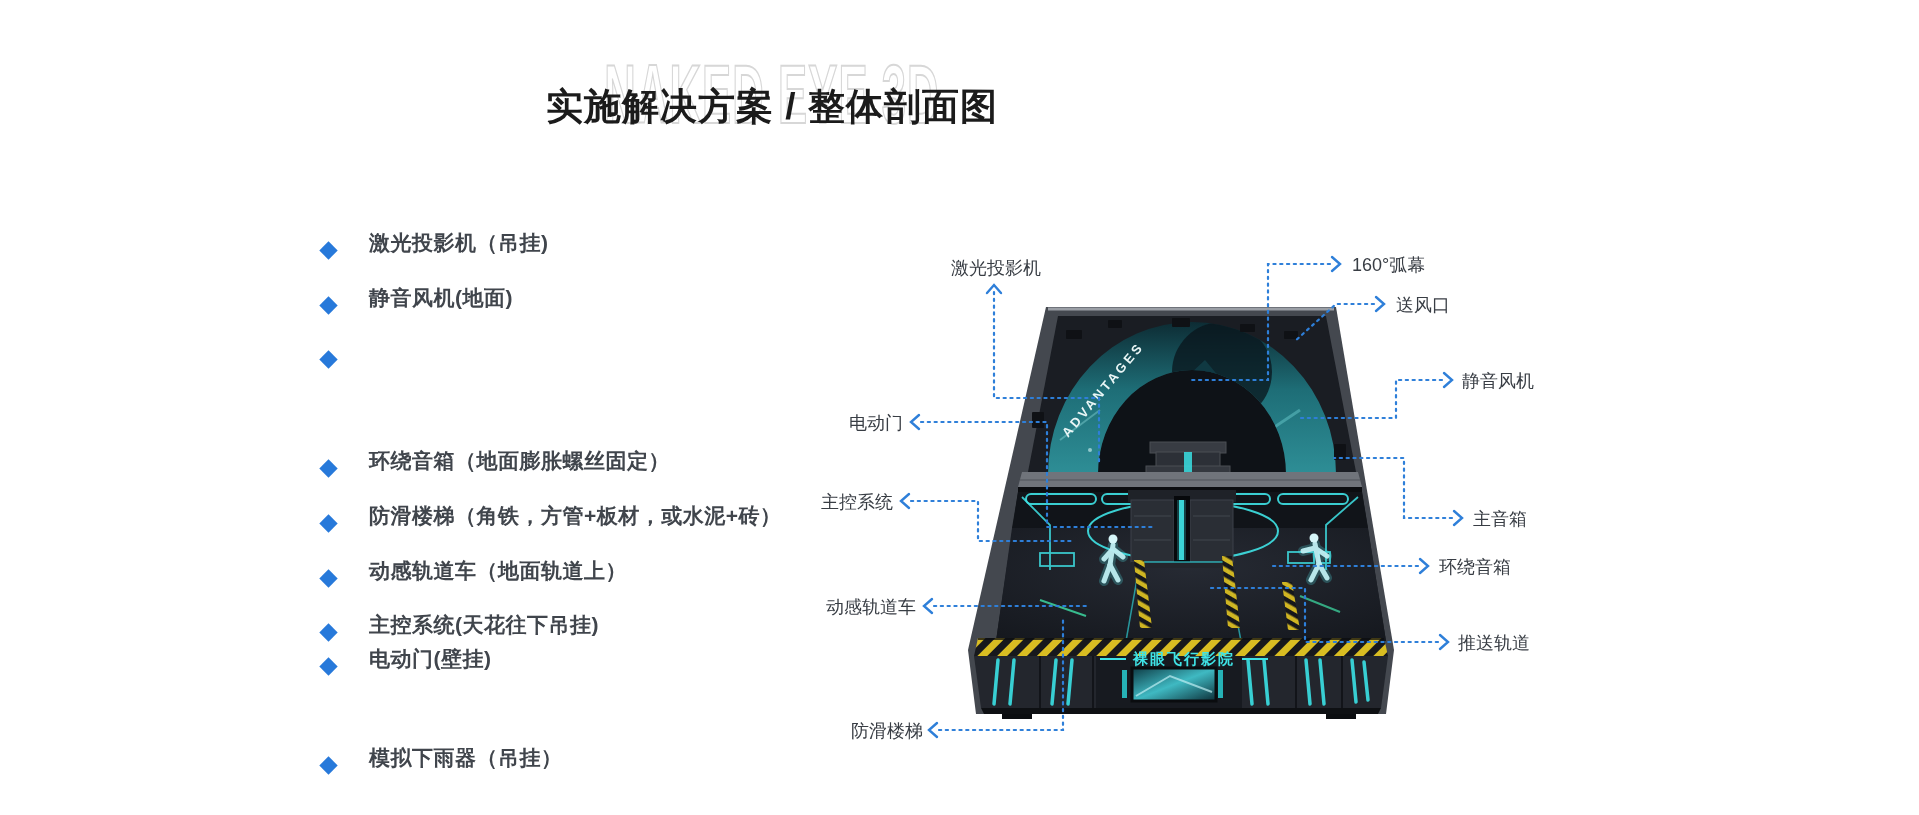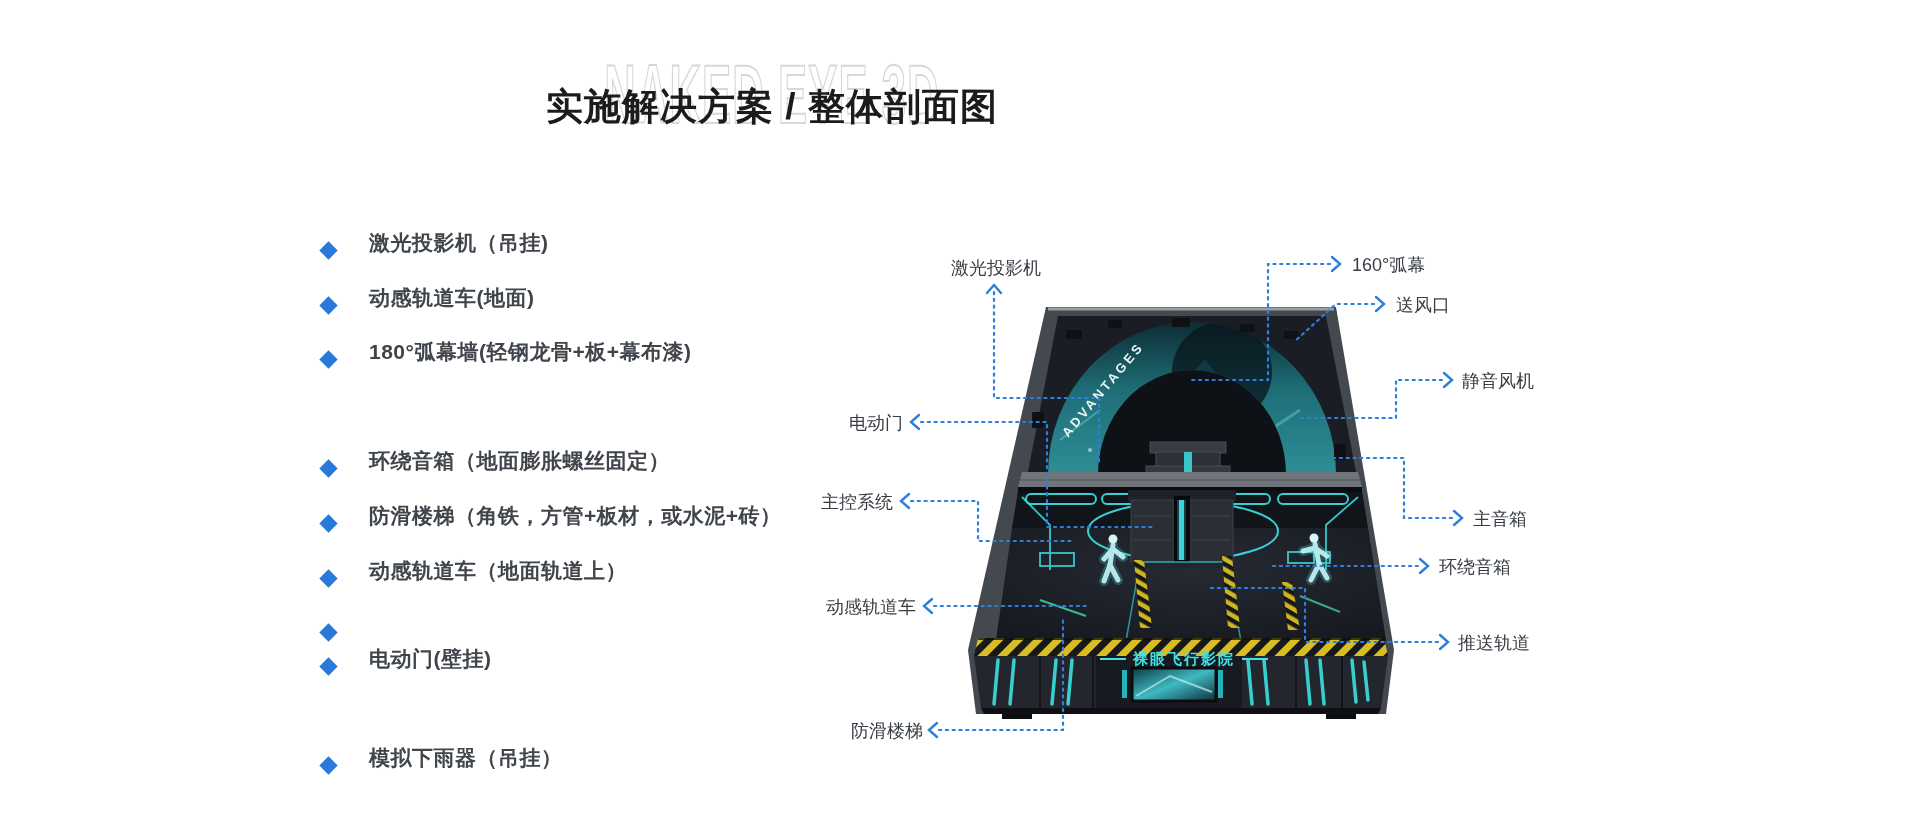--- a/index.html
+++ b/index.html
@@ -25,40 +25,40 @@
 
   <div class="wm">NAKED EYE 3D</div>
   <div class="title">实施解决方案 / 整体剖面图</div>
 
   <div class="feat" style="top:227px">
       <i class="diamond"></i>
       <span>激光投影机（吊挂)</span>
     </div>
   <div class="feat" style="top:282px">
       <i class="diamond"></i>
-      <span>动感轨道车(地面)</span>
+      <span>静音风机(地面)</span>
     </div>
   <div class="feat" style="top:336px">
       <i class="diamond"></i>
-      <span>180°弧幕墙(轻钢龙骨+板+幕布漆)</span>
     </div>
   <div class="feat" style="top:445px">
       <i class="diamond"></i>
       <span>环绕音箱（地面膨胀螺丝固定）</span>
     </div>
   <div class="feat" style="top:555px">
       <i class="diamond"></i>
       <span>动感轨道车（地面轨道上）</span>
     </div>
   <div class="feat" style="top:500px">
       <i class="diamond"></i>
       <span>防滑楼梯（角铁，方管+板材，或水泥+砖）</span>
     </div>
   <div class="feat" style="top:609px">
       <i class="diamond"></i>
+      <span>主控系统(天花往下吊挂)</span>
     </div>
   <div class="feat" style="top:643px">
       <i class="diamond"></i>
       <span>电动门(壁挂)</span>
     </div>
   <div class="feat" style="top:742px">
       <i class="diamond"></i>
       <span>模拟下雨器（吊挂）</span>
     </div>
 

